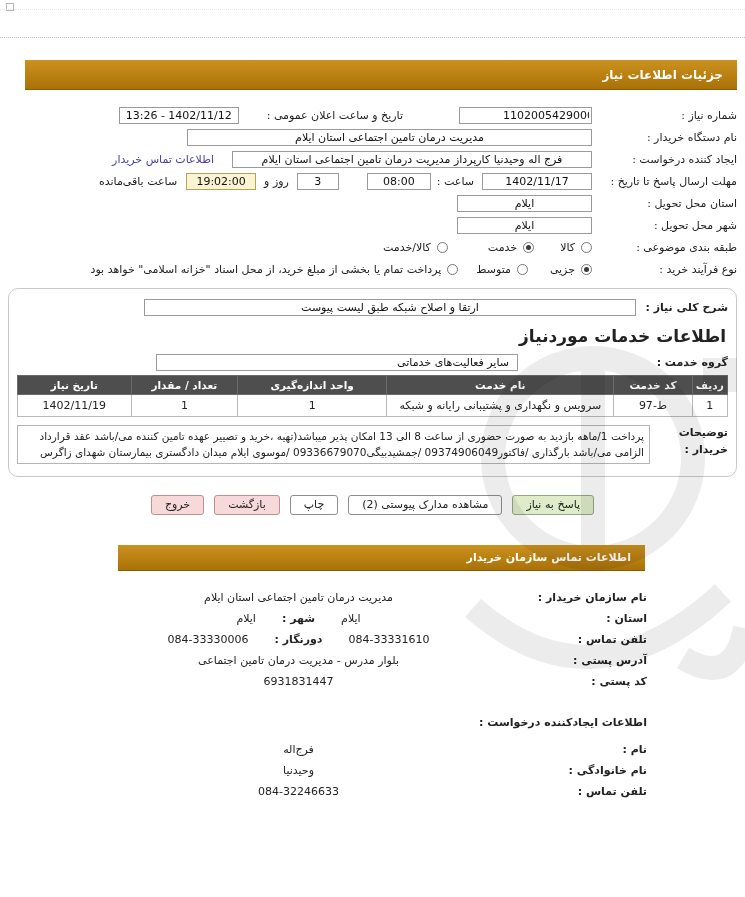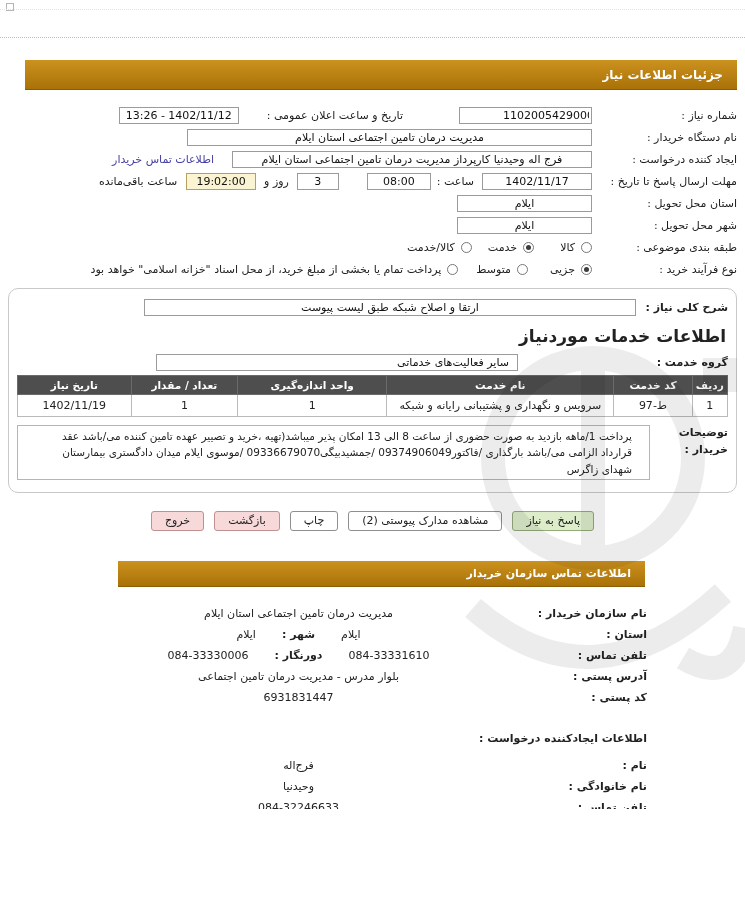--- a/index.html
+++ b/index.html
@@ -45,21 +45,21 @@
   .section-title { font-weight:bold; font-size:17px; margin:10px 2px 8px 2px; }
 
   table.svc { width:100%; border-collapse:collapse; margin-top:4px; }
   table.svc th { background:#4e4e4e; color:#fff; font-size:10.5px; font-weight:bold;
                  border:1px solid #6a6a6a; padding:3px 2px; }
   table.svc td { border:1px solid #b9b9b9; background:#fff; text-align:center; font-size:11px; padding:4px 3px; }
 
   .remarks-row { display:flex; margin-top:8px; align-items:flex-start; }
   .remarks-label { width:78px; flex-shrink:0; font-weight:bold; line-height:1.5; text-align:right; }
   .remarks-box { flex:1; border:1px solid #b5b5b5; min-height:36px; font-size:10.5px; line-height:1.55;
-                 padding:2px 17px; text-align:right; background:#fff; }
+                 padding:2px 5px; text-align:right; background:#fff; }
 
   
   .btnrow { display:flex; justify-content:center; gap:10px; margin-top:18px; }
   .btn { font-family:inherit; font-size:11px; height:20px; padding:0 13px; border:1px solid #8f8f8f;
          border-radius:3px; background:#fff; cursor:pointer; color:#222; }
   .btn-green { background:#ddedca; border-color:#95a97c; }
   .btn-pink  { background:#f7d9d9; border-color:#c09090; }
 
   
   .csection { margin:16px 98px 0 100px; }
@@ -136,21 +136,21 @@
       <div class="frow">
         <span class="flabel">شهر محل تحویل :</span>
         <input class="box" style="width: 135px;" readonly="" value="ایلام">
       </div>
 
       <div class="frow">
         <span class="flabel">طبقه بندی موضوعی :</span>
         <span class="radio"></span>
         <span class="ropt" style="margin-left:26px">کالا</span>
         <span class="radio sel"></span>
-        <span class="ropt" style="margin-left:16px">خدمت</span>
+        <span class="ropt" style="margin-left:40px">خدمت</span>
         <span class="radio"></span>
         <span class="ropt">کالا/خدمت</span>
       </div>
 
       <div class="frow">
         <span class="flabel">نوع فرآیند خرید :</span>
         <span class="radio sel"></span>
         <span class="ropt" style="margin-left:22px">جزیی</span>
         <span class="radio"></span>
         <span class="ropt" style="margin-left:18px">متوسط</span>

